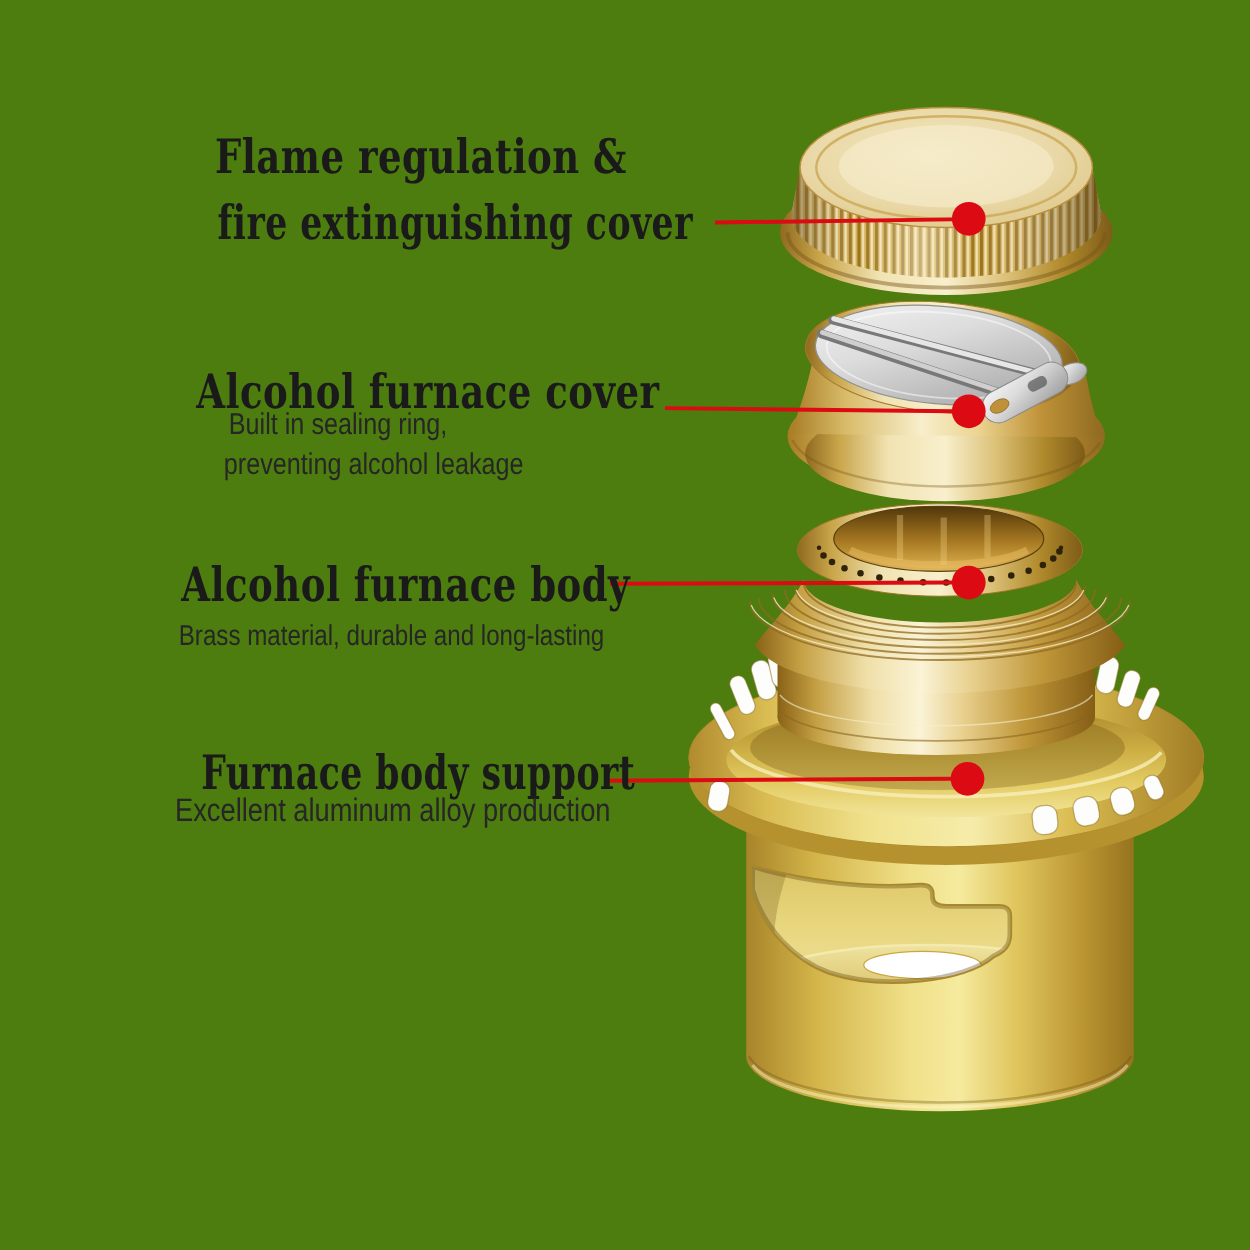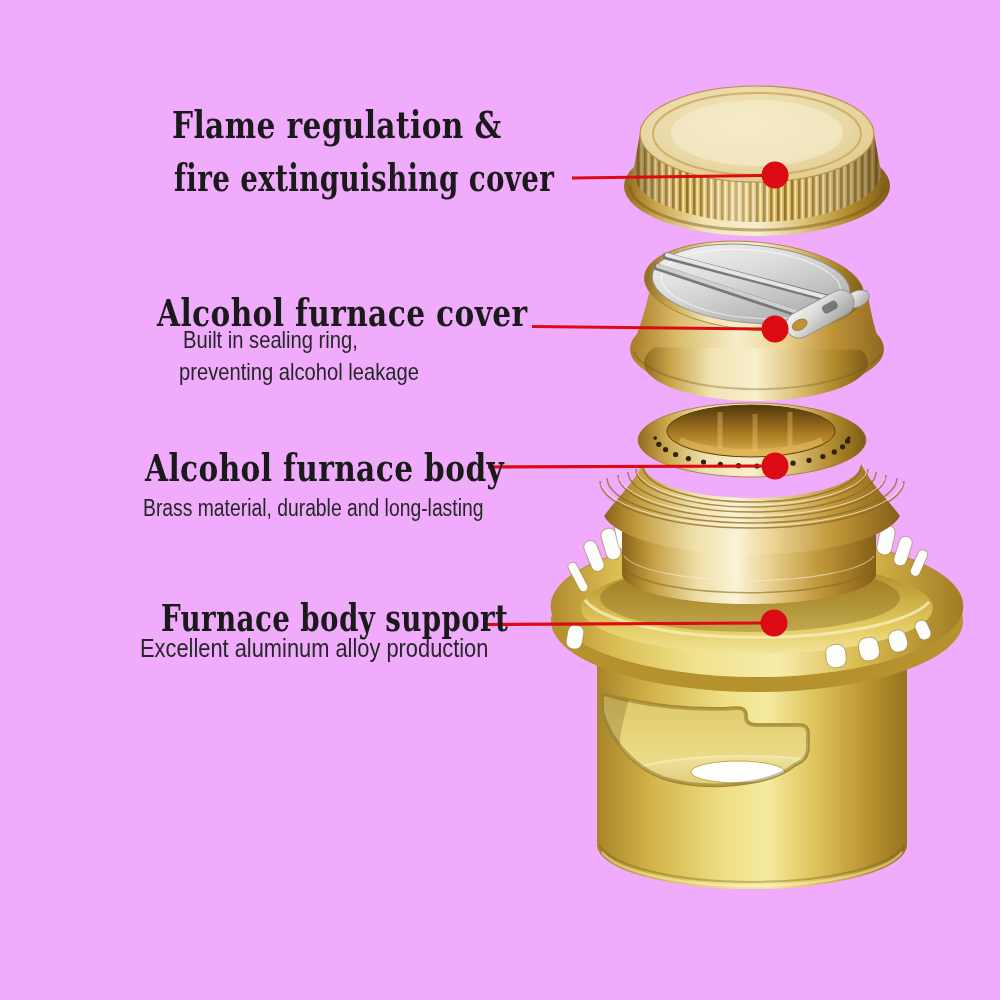--- a/index.html
+++ b/index.html
@@ -1,16 +1,16 @@
 <!DOCTYPE html>
 <html><head>
 <meta charset="utf-8">
 <style>
   html,body{margin:0;padding:0;background:#fff;}
-  .stage{position:relative;width:1000px;height:1000px;background:#f0abfc;overflow:hidden;
+  .stage{position:relative;width:1000px;height:1000px;background:#4d7c0f;overflow:hidden;
          font-family:"Liberation Sans",sans-serif;}
   .svgwrap{position:absolute;left:0;top:0;width:1000px;height:1000px;}
   .lbl{position:absolute;white-space:nowrap;transform-origin:0 0;}
   .h{font-family:"DejaVu Serif",serif;font-weight:bold;font-size:38px;color:#1a1a1a;
      transform:scaleX(.78);letter-spacing:.5px;}
   .h-tight{transform:scaleX(.73);}
   .s{font-family:"Liberation Sans",sans-serif;font-size:24px;color:#262626;transform:scaleX(.84);}
   .s-sm{font-size:23px;}
   .s-lg{font-size:26px;}
 </style>

